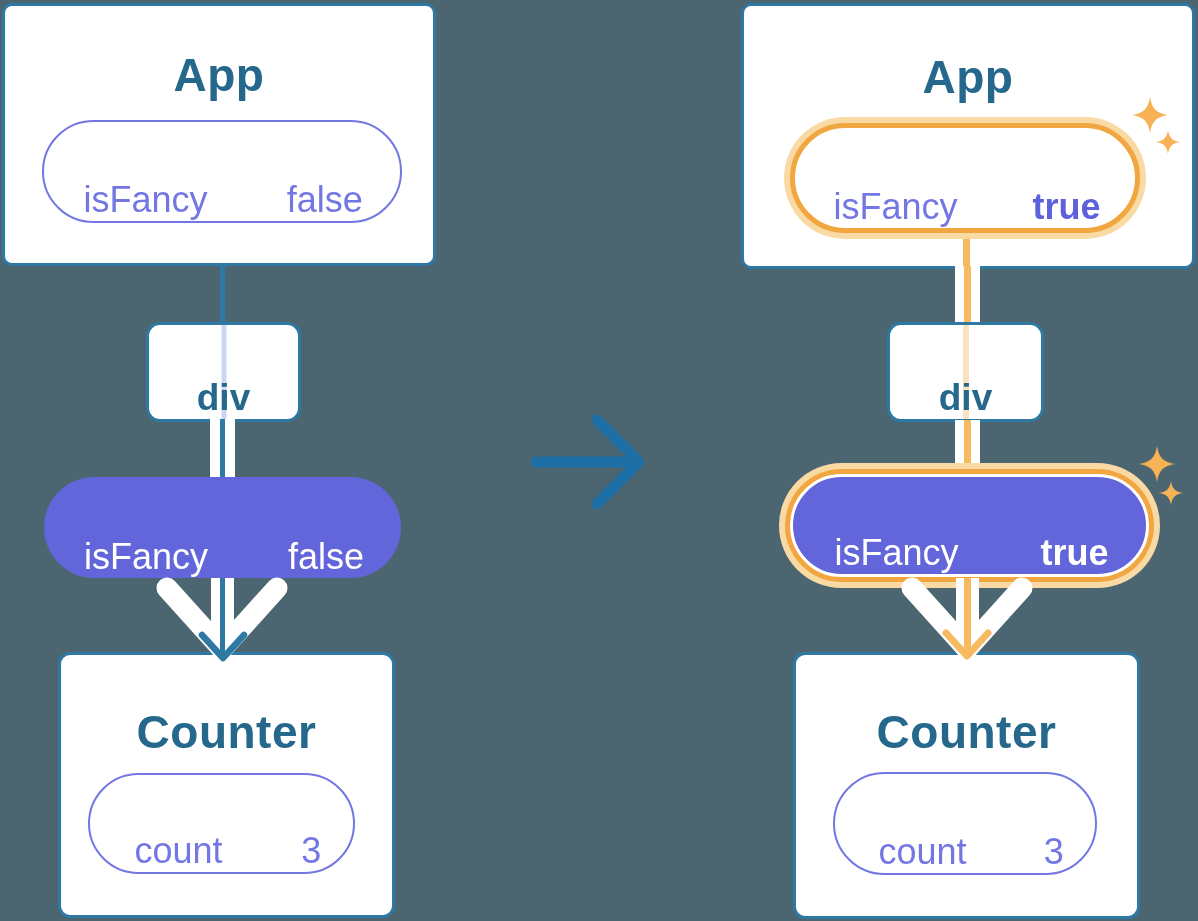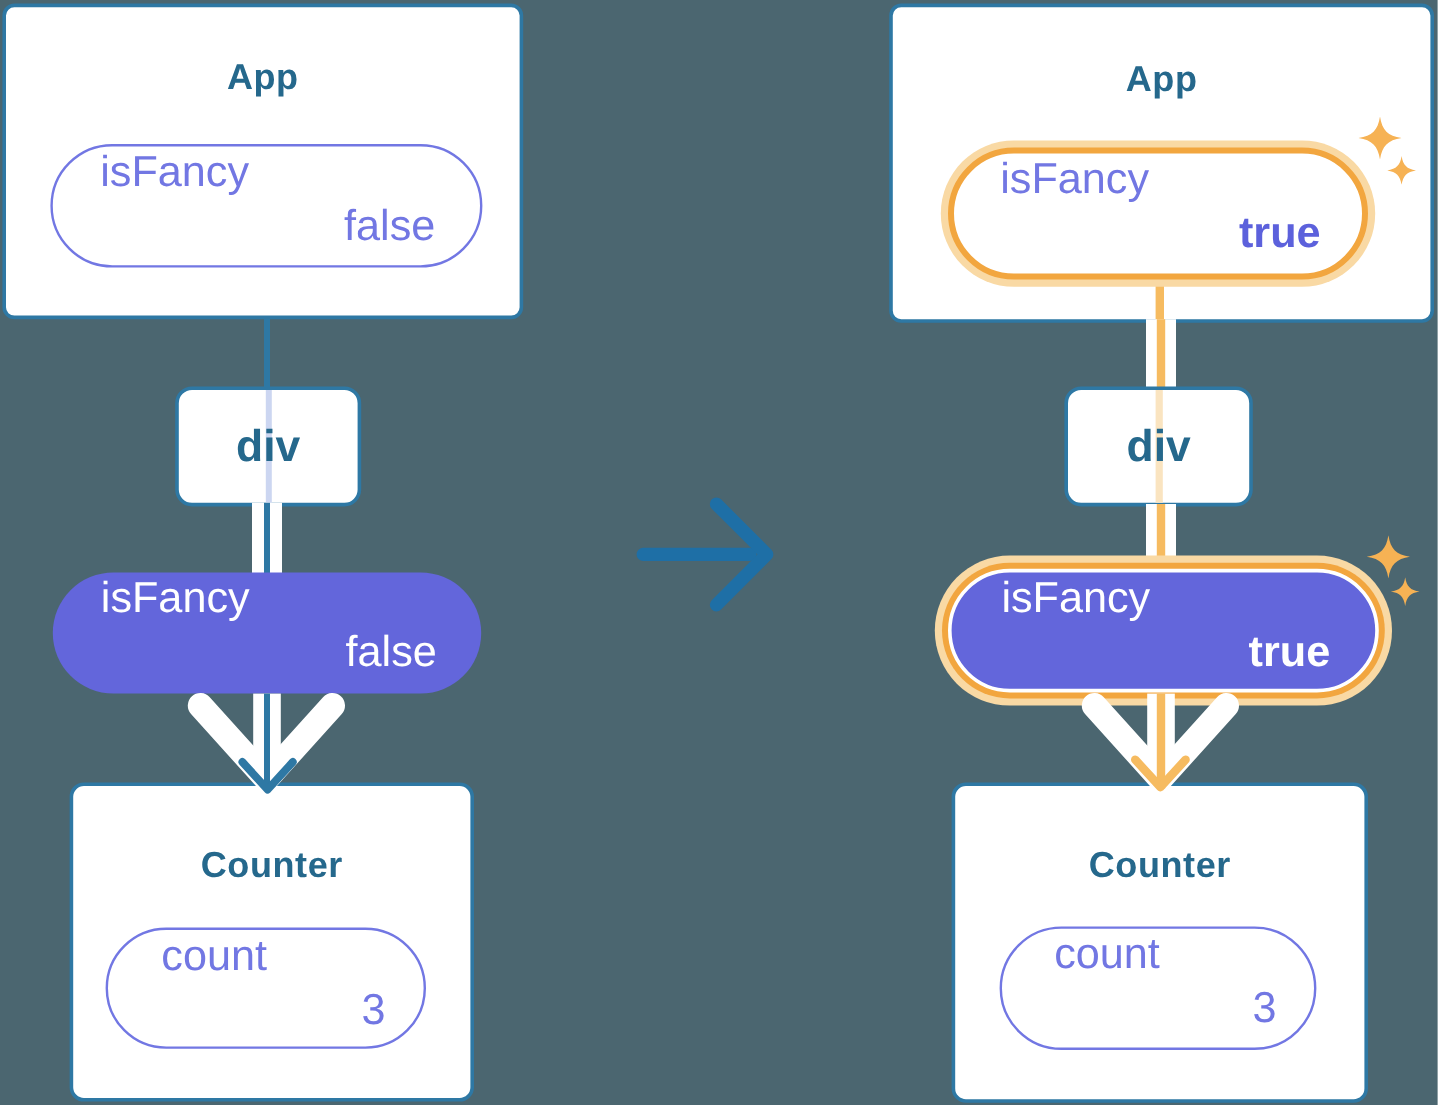--- a/index.html
+++ b/index.html
@@ -14,24 +14,24 @@
     background:var(--background);
     font-family:"Liberation Sans", sans-serif;
   }
   .abs{position:absolute;}
   .card{
     position:absolute;background:#fff;border:3px solid var(--card-border);
     border-radius:12px;box-sizing:border-box;
   }
   .card-title{
     position:absolute;left:0;right:0;text-align:center;
-    color:var(--title-text);font-size:30px;font-weight:600;letter-spacing:0.5px;
+    color:var(--title-text);font-size:46px;font-weight:600;letter-spacing:0.5px;
   }
   .pill{
-    position:absolute;display:flex;align-items:flex-start;border-radius:70px;
+    position:absolute;display:flex;align-items:flex-end;border-radius:70px;
     box-sizing:border-box;font-size:36px;overflow:hidden;
   }
   .pill .cell{display:flex;align-items:center;justify-content:center;}
   .pill .grow{flex:1;margin-top:45px;}
   .pill-outline{background:#fff;border:2.5px solid var(--purple-outline);color:var(--purple-outline);}
   .pill-outline .divider{width:2.5px;background:var(--purple-outline);}
   .pill-solid{background:var(--purple-fill);color:#fff;}
   .pill-solid .divider{width:3px;background:#fff;}
   .pill-hl-outline{
     background:#fff;border:5px solid var(--highlight-orange);color:var(--purple-outline);
@@ -41,21 +41,21 @@
   .pill-hl-solid{
     background:var(--purple-fill);border:3px solid #fff;color:#fff;
     box-shadow:0 0 0 5px var(--highlight-orange),0 0 0 11px var(--highlight-peach);
     border-radius:70px;overflow:hidden;
   }
   .pill-hl-solid .divider{width:3px;background:#fff;}
   .bold-val{font-weight:700;}
   .hl-val{color:var(--purple-bold-text);font-weight:700;}
   .node-box{
     position:absolute;background:#fff;border:3px solid var(--card-border);
-    border-radius:14px;box-sizing:border-box;display:flex;align-items:center;justify-content:center;
+    border-radius:14px;box-sizing:border-box;display:flex;align-items:flex-end;justify-content:center;
   }
   .node-box .trace{position:absolute;top:0;bottom:0;left:50%;transform:translateX(-50%);}
   .node-box .node-label{position:relative;z-index:1;color:var(--title-text);font-size:37px;font-weight:600;}
   .vline{position:absolute;}
   .band{position:absolute;background:#fff;display:flex;justify-content:center;}
   .band i{display:block;height:100%;}
   svg{display:block;}
 </style>
 </head>
 <body>

